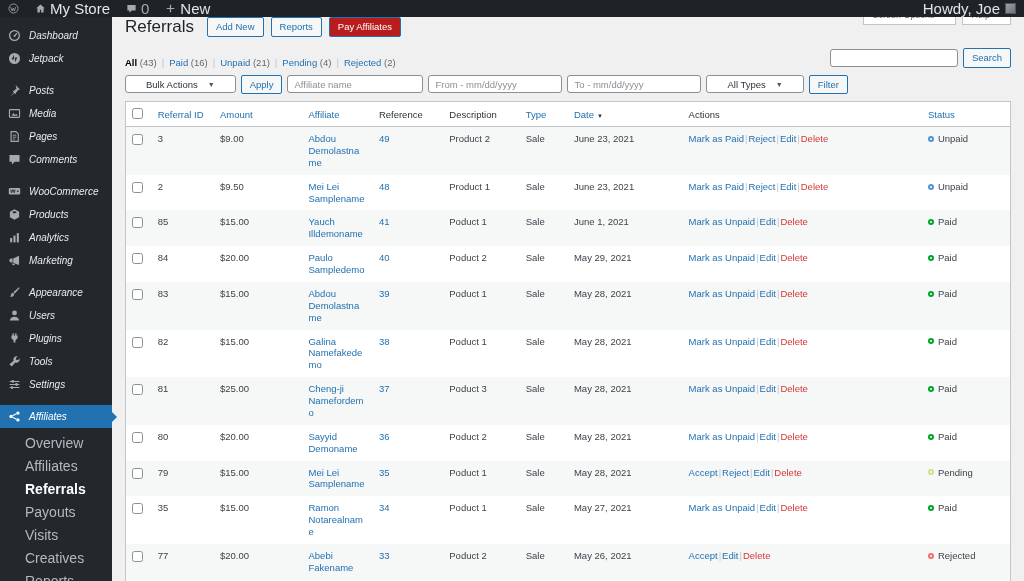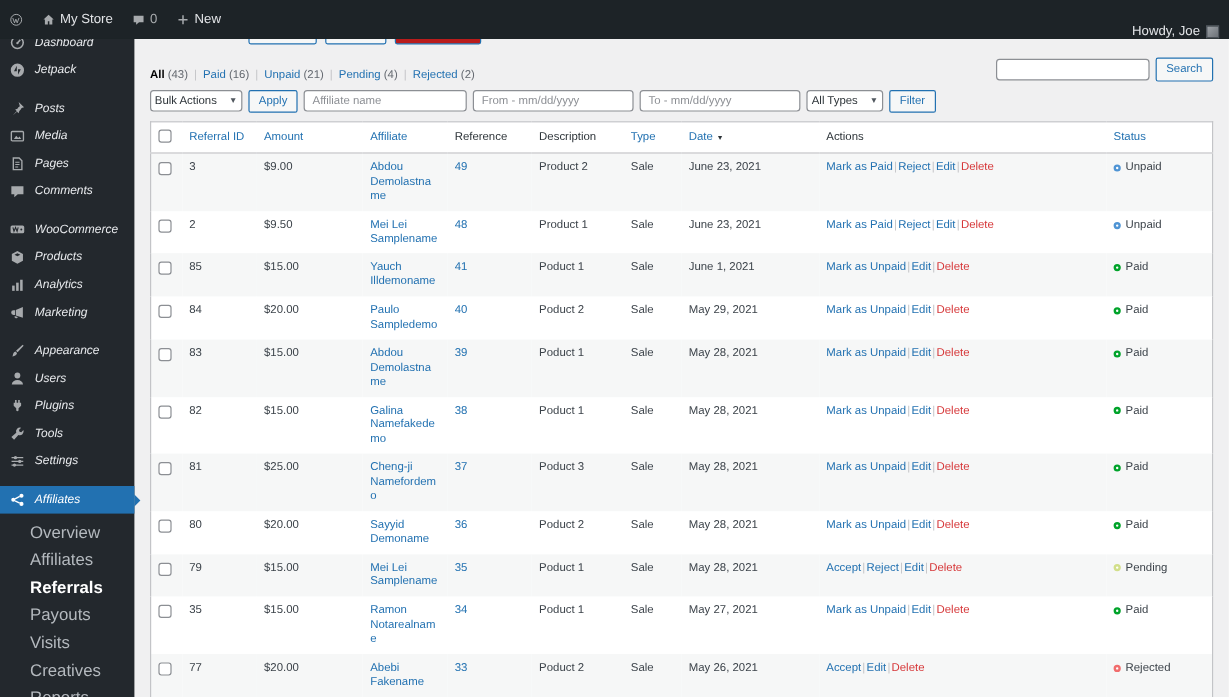--- a/index.html
+++ b/index.html
@@ -6,23 +6,23 @@
   html,body { margin:0; padding:0; }
   body {
     width:1024px; height:581px; overflow:hidden;
     font-family:"Liberation Sans", sans-serif;
     background:#f0f0f1; color:#3c434a;
   }
   a { text-decoration:none; cursor:pointer; }
 
   
   #adminbar {
-    position:fixed; top:0; left:0; width:1024px; height:32px;
-    background:#1d2327; color:#e2e4e7; font-size:11px;
-    display:flex; align-items:flex-end; z-index:60;
+    position:fixed; top:0; left:0; width:1024px; height:17px;
+    background:#1d2327; color:#e2e4e7; font-size:15px;
+    display:flex; align-items:flex-start; z-index:60;
   }
   .ab-item { display:flex; align-items:center; gap:4px; padding:0 8px; height:100%; color:#e2e4e7; }
   .ab-icon { width:11px; height:11px; display:inline-flex; color:#a7aaad; }
   .ab-icon svg { width:100%; height:100%; }
   .ab-count { color:#a7aaad; }
   .ab-right { margin-left:auto; display:flex; align-items:center; gap:5px; padding-right:8px; }
   .ab-avatar { width:11px; height:11px; background:linear-gradient(135deg,#9ea3a8,#6c7177); border:1px solid #50575e; }
 
   
   #sidebar {
@@ -77,21 +77,21 @@
     font-size:9.5px; padding:0 6px; color:#2c3338; font-family:"Liberation Sans", sans-serif;
   }
   .wpinput::placeholder { color:#8c8f94; }
   #search-input { width:128px; }
 
   .toolbar-row { display:flex; align-items:center; justify-content:space-between; margin-top:7px; }
   .toolbar-left { display:flex; gap:5px; align-items:center; }
   .wpselect {
     height:18px; border:1px solid #8c8f94; border-radius:3px; background:#fff;
     font-size:9.5px; color:#2c3338; display:flex; align-items:center; gap:10px;
-    padding:0 3px; cursor:pointer;
+    padding:0 20px; cursor:pointer;
   }
   .chev { font-size:7px; color:#50575e; }
   .in-affiliate { width:136px; }
   .in-date { width:134px; }
 
   .tablenav-right { display:flex; align-items:center; gap:4px; font-size:9.5px; color:#50575e; }
   .displaying-num { margin-right:4px; }
   .page-btn {
     min-width:16px; height:16px; display:inline-flex; align-items:center; justify-content:center;
     border:1px solid #dcdcde; background:#f6f7f7; color:#a7aaad; font-size:9px; border-radius:2px;

